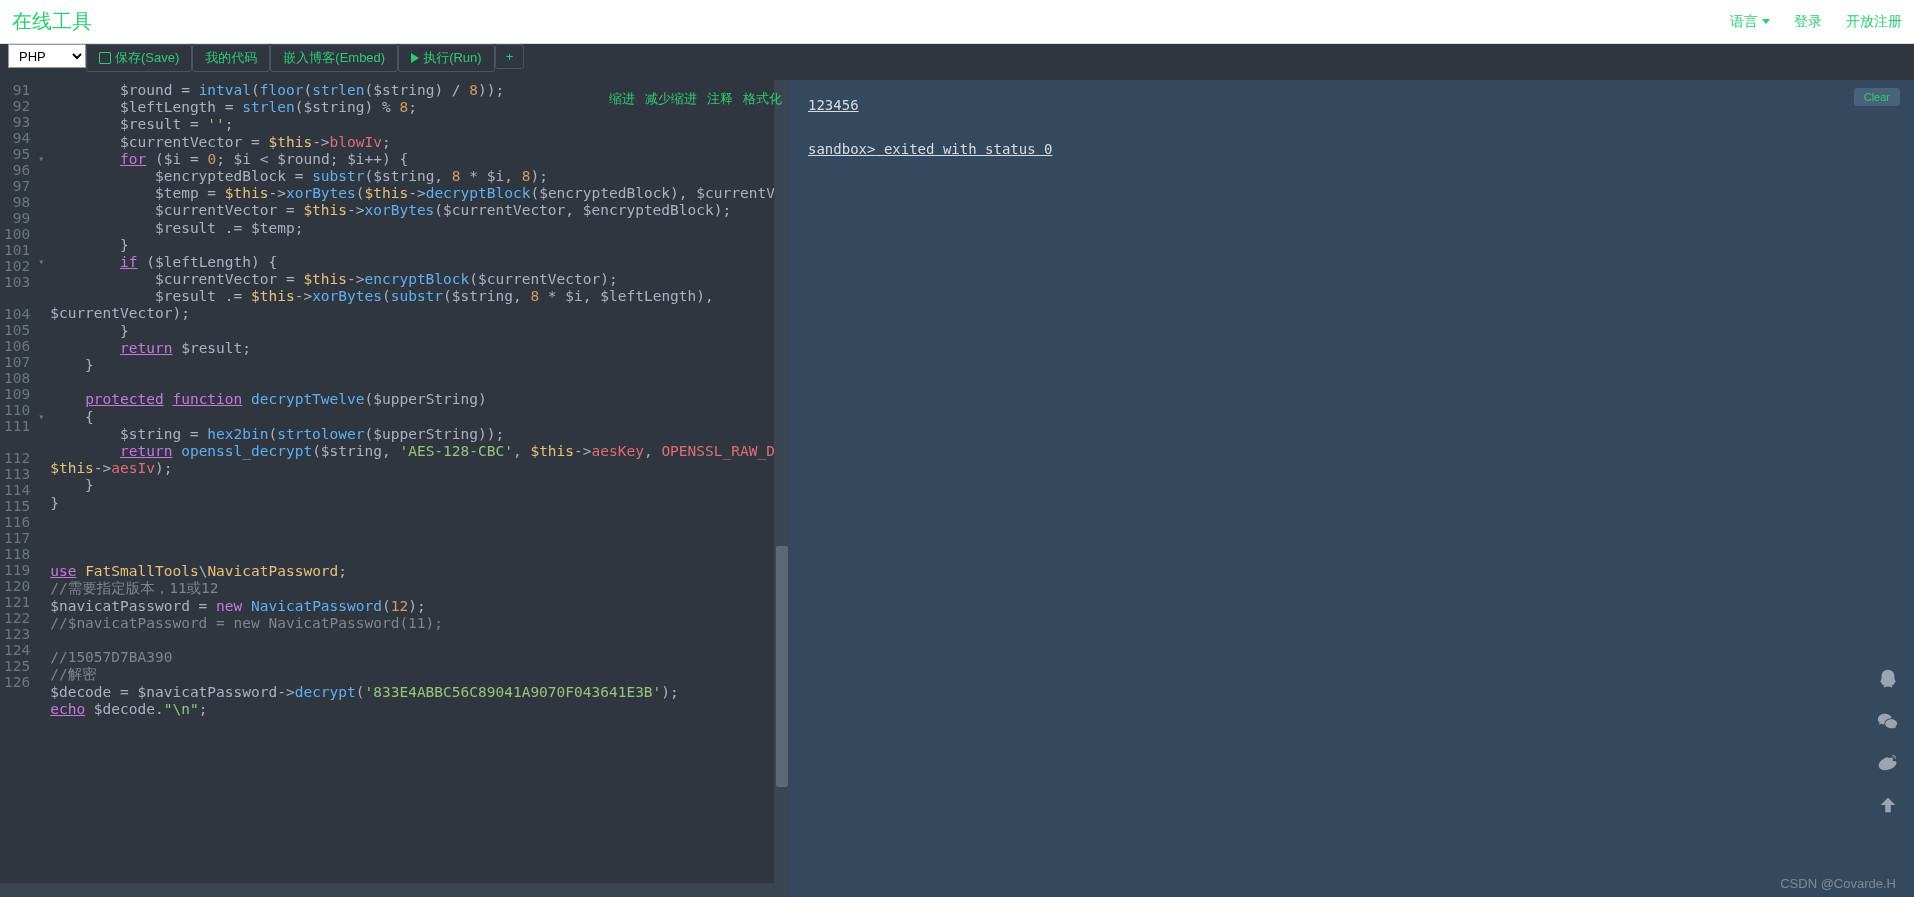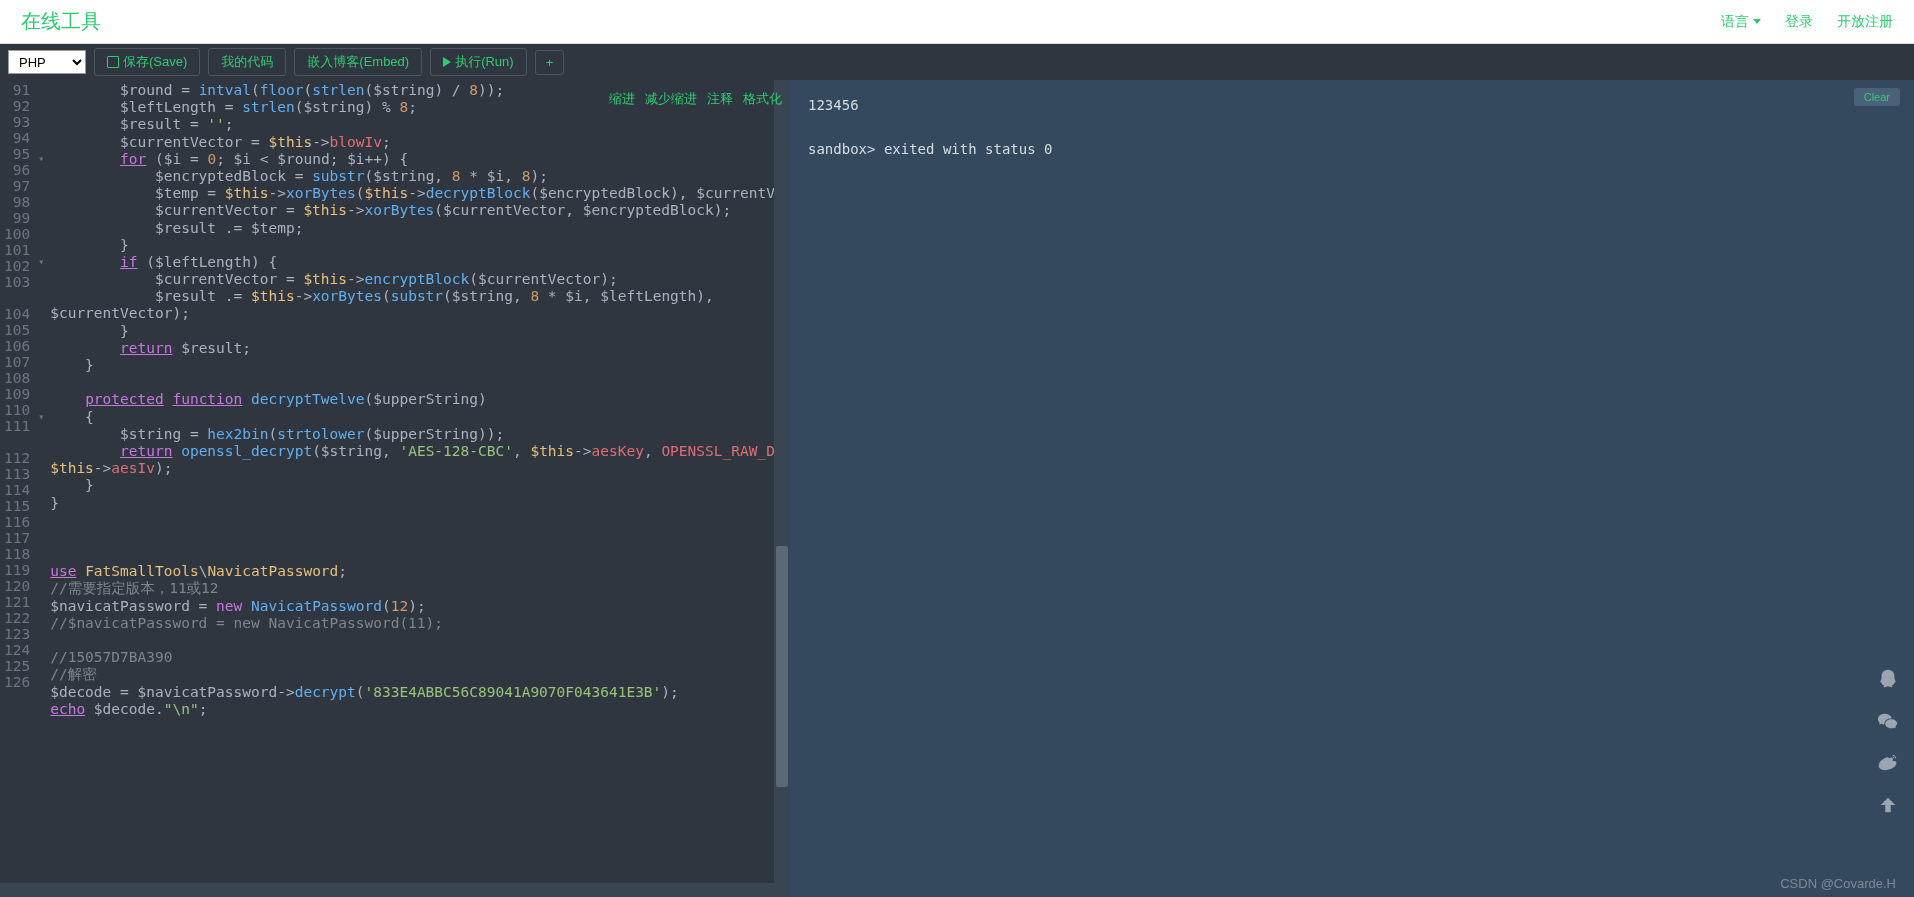--- a/index.html
+++ b/index.html
@@ -11,21 +11,21 @@
   width: 1914px;
   height: 897px;
   position: relative;
 }
 .top-header {
   background: #fff;
   height: 44px;
   display: flex;
   align-items: center;
   justify-content: space-between;
-  padding: 0 21px;
+  padding: 0 12px;
   border-bottom: 1px solid #ddd;
 }
 .site-title {
   color: #2ecc71;
   font-size: 20px;
   font-weight: 500;
 }
 .top-right {
   display: flex;
   gap: 24px;
@@ -42,23 +42,22 @@
 .caret-down {
   width: 0; height: 0;
   border-left: 4px solid transparent;
   border-right: 4px solid transparent;
   border-top: 5px solid #2ecc71;
 }
 .toolbar {
   background: #2f3640;
   height: 36px;
   display: flex;
-  align-items: center;
+  align-items: flex-start;
   padding: 0 8px;
-  gap: 8px;
 }
 .lang-select {
   background: #fff;
   border: 1px solid #999;
   padding: 3px 6px;
   font-size: 13px;
   width: 78px;
   height: 24px;
 }
 .tb-btn {
@@ -179,21 +178,21 @@
   right: 14px;
   top: 8px;
   background: #4a6279;
   border: none;
   color: #2ecc71;
   padding: 3px 10px;
   font-size: 11px;
   cursor: pointer;
   border-radius: 3px;
 }
-.out-line { line-height: 1.6; }
+.out-line { line-height: 1.6; text-decoration: underline; }
 .out-prompt { color: #d6dce4; }
 .watermark {
   position: absolute;
   bottom: 6px;
   right: 18px;
   color: rgba(255,255,255,0.35);
   font-size: 13px;
 }
 .side-icons {
   position: absolute;

